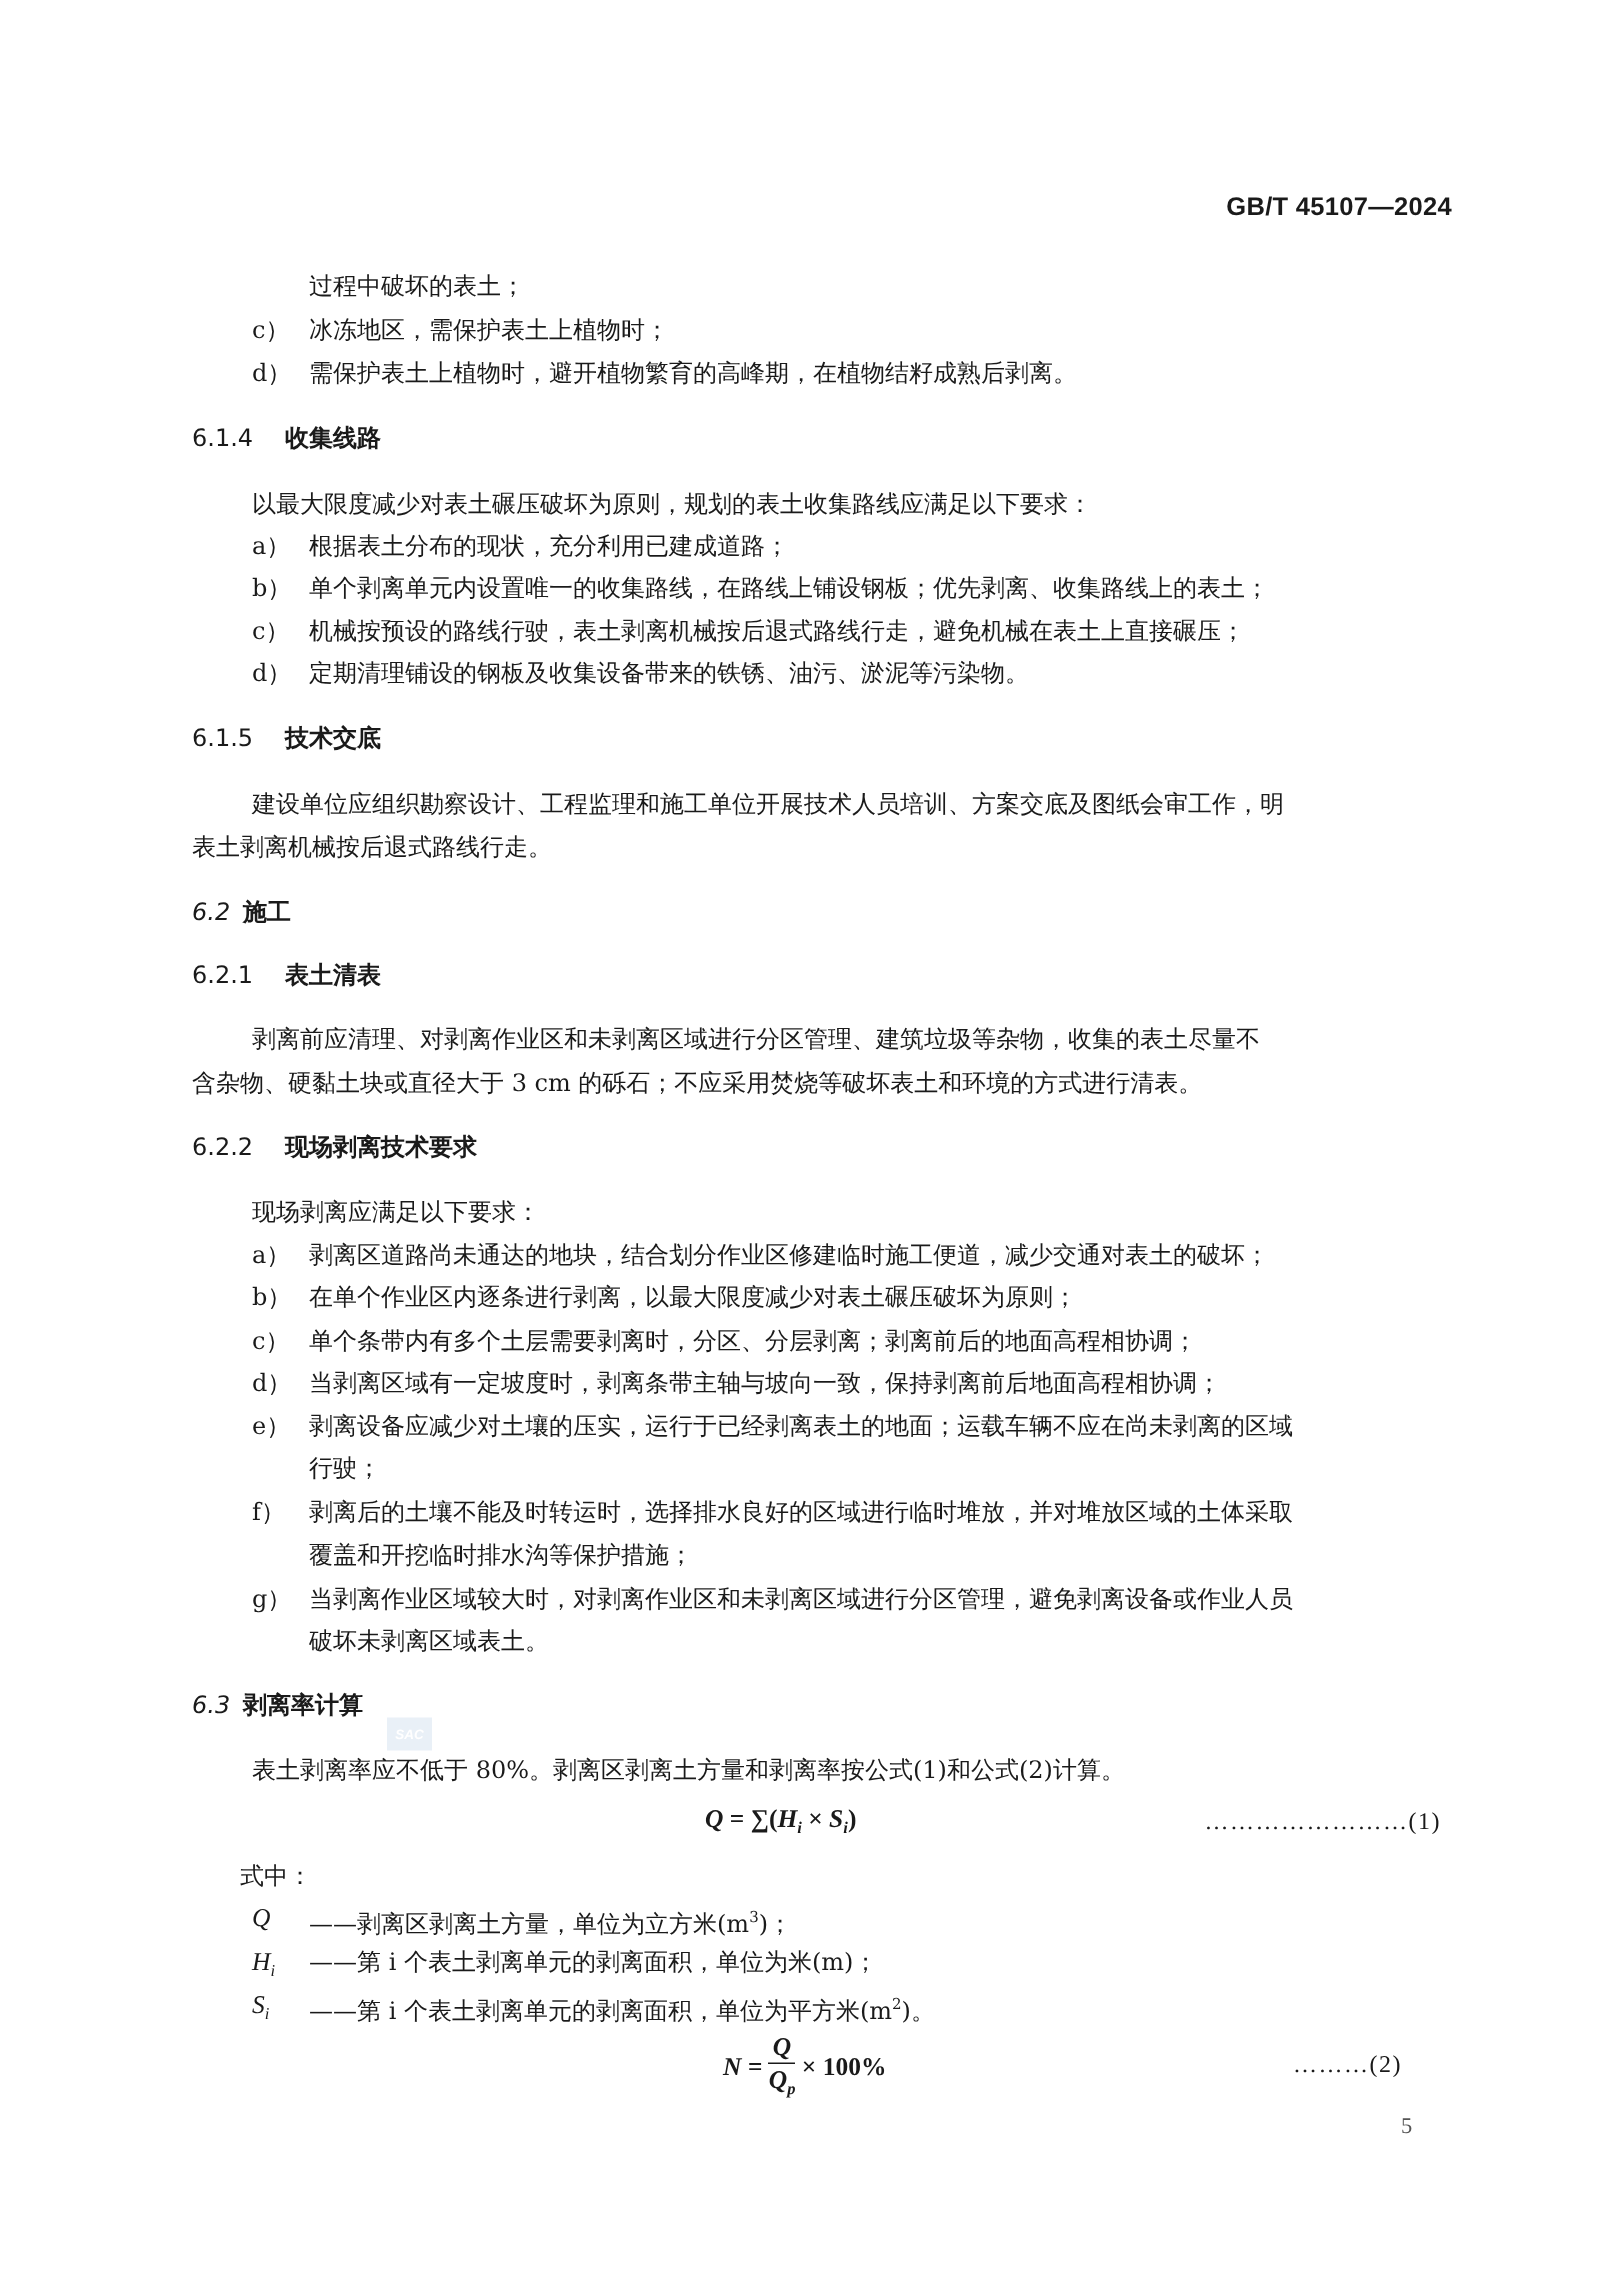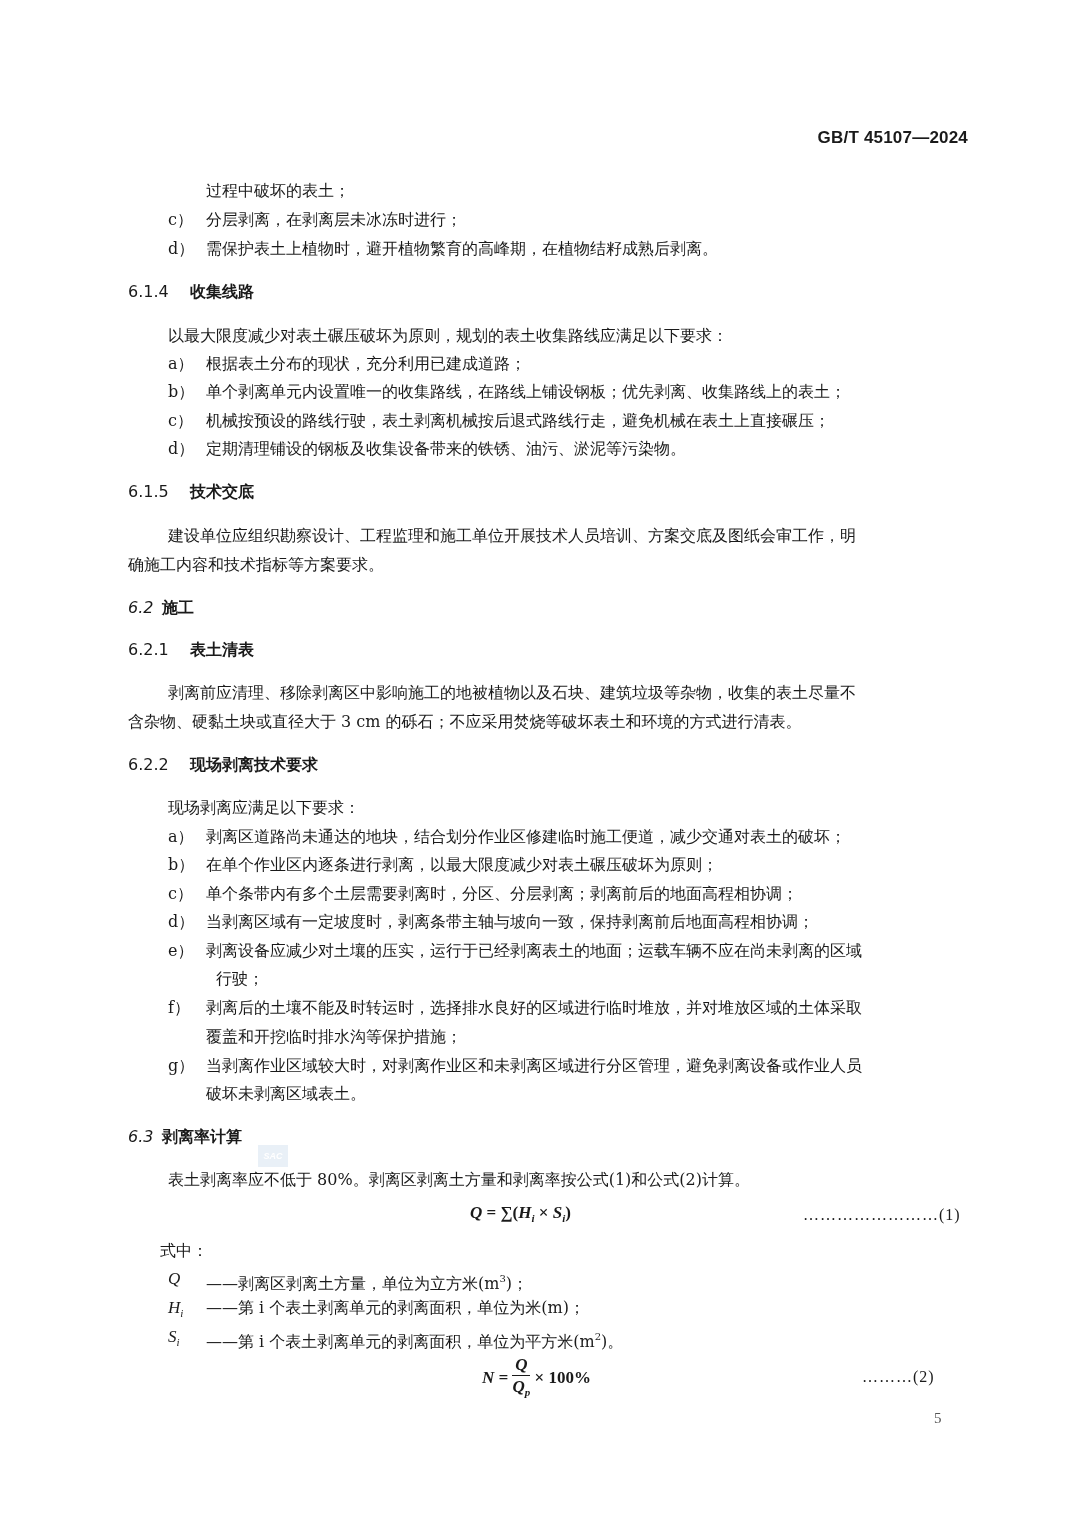--- a/index.html
+++ b/index.html
@@ -44,68 +44,68 @@
     }
     .var { position: absolute; left: 168px; font-size: 17px; font-family: "Liberation Serif", serif; font-style: italic; line-height: 22px; }
   </style>
 </head>
 <body>
 
 <div class="std-no">GB/T 45107—2024</div>
 
 <div class="line" style="left:206px;top:180px">过程中破坏的表土；</div>
 <div class="marker" style="top:209px">c）</div>
-<div class="line" style="left:206px;top:209px">分层剥离，在剥离层未冰冻时进行；</div>
+<div class="line" style="left:206px;top:209px">冰冻地区，需保护表土上植物时；</div>
 <div class="marker" style="top:238px">d）</div>
 <div class="line" style="left:206px;top:238px">需保护表土上植物时，避开植物繁育的高峰期，在植物结籽成熟后剥离。</div>
 
 <div class="heading" style="left:128px;top:281px">
   <span class="num">6.1.4</span><span>收集线路</span>
 </div>
 <div class="line" style="left:168px;top:325px">以最大限度减少对表土碾压破坏为原则，规划的表土收集路线应满足以下要求：</div>
 <div class="marker" style="top:353px">a）</div>
 <div class="line" style="left:206px;top:353px">根据表土分布的现状，充分利用已建成道路；</div>
 <div class="marker" style="top:381px">b）</div>
 <div class="line" style="left:206px;top:381px">单个剥离单元内设置唯一的收集路线，在路线上铺设钢板；优先剥离、收集路线上的表土；</div>
 <div class="marker" style="top:410px">c）</div>
 <div class="line" style="left:206px;top:410px">机械按预设的路线行驶，表土剥离机械按后退式路线行走，避免机械在表土上直接碾压；</div>
 <div class="marker" style="top:438px">d）</div>
 <div class="line" style="left:206px;top:438px">定期清理铺设的钢板及收集设备带来的铁锈、油污、淤泥等污染物。</div>
 
 <div class="heading" style="left:128px;top:481px">
   <span class="num">6.1.5</span><span>技术交底</span>
 </div>
 <div class="line" style="left:168px;top:525px">建设单位应组织勘察设计、工程监理和施工单位开展技术人员培训、方案交底及图纸会审工作，明</div>
-<div class="line" style="left:128px;top:554px">确施工内容和技术指标等方案要求。</div>
+<div class="line" style="left:128px;top:554px">表土剥离机械按后退式路线行走。</div>
 
 <div class="heading h2" style="left:128px;top:597px">
   <span class="num">6.2</span><span>施工</span>
 </div>
 
 <div class="heading" style="left:128px;top:639px">
   <span class="num">6.2.1</span><span>表土清表</span>
 </div>
-<div class="line" style="left:168px;top:682px">剥离前应清理、移除剥离区中影响施工的地被植物以及石块、建筑垃圾等杂物，收集的表土尽量不</div>
+<div class="line" style="left:168px;top:682px">剥离前应清理、对剥离作业区和未剥离区域进行分区管理、建筑垃圾等杂物，收集的表土尽量不</div>
 <div class="line" style="left:128px;top:711px">含杂物、硬黏土块或直径大于 3 cm 的砾石；不应采用焚烧等破坏表土和环境的方式进行清表。</div>
 
 <div class="heading" style="left:128px;top:754px">
   <span class="num">6.2.2</span><span>现场剥离技术要求</span>
 </div>
 <div class="line" style="left:168px;top:797px">现场剥离应满足以下要求：</div>
 <div class="marker" style="top:826px">a）</div>
 <div class="line" style="left:206px;top:826px">剥离区道路尚未通达的地块，结合划分作业区修建临时施工便道，减少交通对表土的破坏；</div>
 <div class="marker" style="top:854px">b）</div>
 <div class="line" style="left:206px;top:854px">在单个作业区内逐条进行剥离，以最大限度减少对表土碾压破坏为原则；</div>
 <div class="marker" style="top:883px">c）</div>
 <div class="line" style="left:206px;top:883px">单个条带内有多个土层需要剥离时，分区、分层剥离；剥离前后的地面高程相协调；</div>
 <div class="marker" style="top:911px">d）</div>
 <div class="line" style="left:206px;top:911px">当剥离区域有一定坡度时，剥离条带主轴与坡向一致，保持剥离前后地面高程相协调；</div>
 <div class="marker" style="top:940px">e）</div>
 <div class="line" style="left:206px;top:940px">剥离设备应减少对土壤的压实，运行于已经剥离表土的地面；运载车辆不应在尚未剥离的区域</div>
-<div class="line" style="left:216px;top:968px">行驶；</div>
+<div class="line" style="left:206px;top:968px">行驶；</div>
 <div class="marker" style="top:997px">f）</div>
 <div class="line" style="left:206px;top:997px">剥离后的土壤不能及时转运时，选择排水良好的区域进行临时堆放，并对堆放区域的土体采取</div>
 <div class="line" style="left:206px;top:1026px">覆盖和开挖临时排水沟等保护措施；</div>
 <div class="marker" style="top:1055px">g）</div>
 <div class="line" style="left:206px;top:1055px">当剥离作业区域较大时，对剥离作业区和未剥离区域进行分区管理，避免剥离设备或作业人员</div>
 <div class="line" style="left:206px;top:1083px">破坏未剥离区域表土。</div>
 
 <div class="heading h2" style="left:128px;top:1126px">
   <span class="num">6.3</span><span>剥离率计算</span>
 </div>

